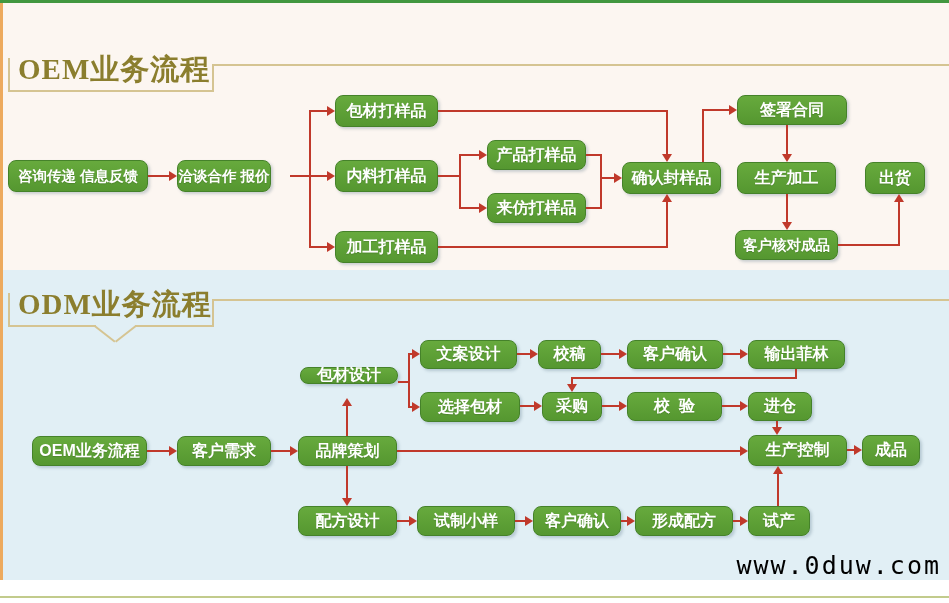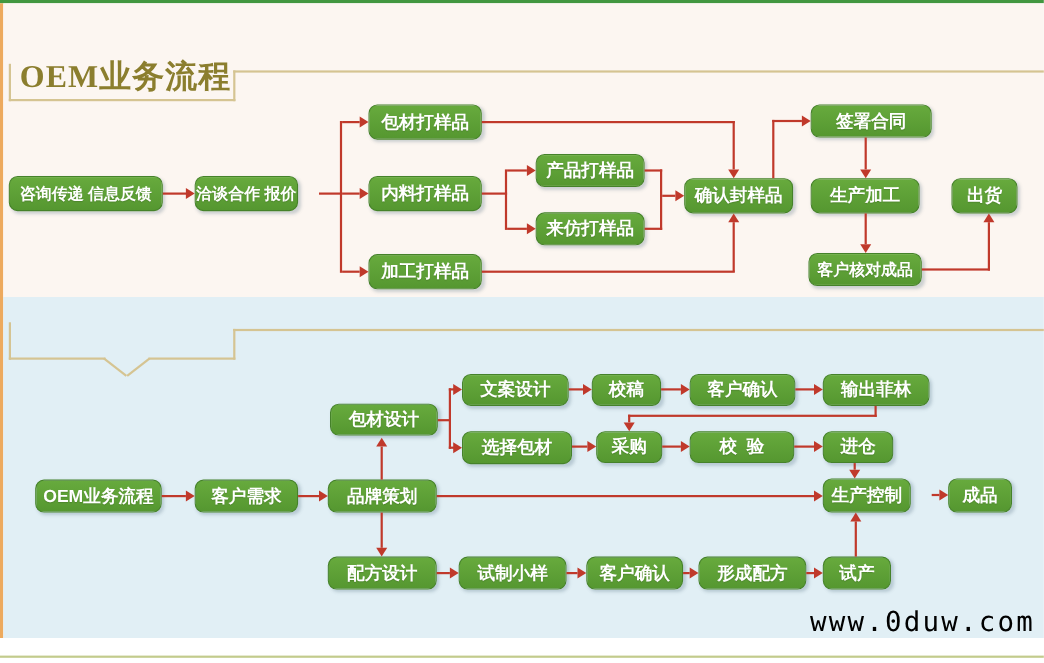--- a/index.html
+++ b/index.html
@@ -44,20 +44,21 @@
   <div id="oem-bg"></div>
   <div id="odm-bg"></div>
   <div id="bottomline"></div>
 
   <div class="sec-title" style="left:18px;top:50px;">OEM业务流程</div>
   <div class="frame fv" style="left:8px;top:58px;height:34px;"></div>
   <div class="frame fh" style="left:8px;top:90px;width:206px;"></div>
   <div class="frame fv" style="left:212px;top:64px;height:28px;"></div>
   <div class="frame fh" style="left:212px;top:64px;width:737px;"></div>
 
+  <div class="sec-title" style="left:18px;top:285px;">ODM业务流程</div>
   <div class="frame fv" style="left:8px;top:293px;height:34px;"></div>
   <div class="frame fh" style="left:8px;top:325px;width:88px;"></div>
   <div class="frame fh" style="left:95px;top:325px;width:26px;transform:rotate(38deg);transform-origin:0 0;"></div>
   <div class="frame fh" style="left:115px;top:341px;width:26px;transform:rotate(-38deg);transform-origin:0 0;"></div>
   <div class="frame fh" style="left:135px;top:325px;width:79px;"></div>
   <div class="frame fv" style="left:212px;top:299px;height:28px;"></div>
   <div class="frame fh" style="left:212px;top:299px;width:737px;"></div>
 
   <div class="node small" style="left:8px;top:160px;width:140px;height:32px;">咨询传递 信息反馈</div>
   <div class="node small" style="left:177px;top:160px;width:94px;height:32px;">洽谈合作 报价</div>
@@ -115,35 +116,35 @@
   <div class="lv" style="left:786px;top:194px;height:28px;"></div>
   <div class="ad" style="left:782px;top:222px;"></div>
 
   <div class="lh" style="left:838px;top:244px;width:62px;"></div>
   <div class="lv" style="left:898px;top:202px;height:44px;"></div>
   <div class="au" style="left:894px;top:194px;"></div>
 
   <div class="node" style="left:32px;top:436px;width:115px;height:30px;">OEM业务流程</div>
   <div class="node" style="left:177px;top:436px;width:94px;height:30px;">客户需求</div>
   <div class="node" style="left:298px;top:436px;width:99px;height:30px;">品牌策划</div>
-  <div class="node" style="left:300px;top:367px;width:98px;height:29px;">包材设计</div>
+  <div class="node" style="left:300px;top:367px;width:98px;height:17px;">包材设计</div>
   <div class="node" style="left:420px;top:340px;width:97px;height:29px;">文案设计</div>
   <div class="node" style="left:538px;top:340px;width:63px;height:29px;">校稿</div>
   <div class="node" style="left:627px;top:340px;width:96px;height:29px;">客户确认</div>
   <div class="node" style="left:748px;top:340px;width:97px;height:29px;">输出菲林</div>
   <div class="node" style="left:420px;top:392px;width:100px;height:30px;">选择包材</div>
   <div class="node" style="left:542px;top:392px;width:60px;height:29px;">采购</div>
   <div class="node" style="left:627px;top:392px;width:95px;height:29px;">校  验</div>
   <div class="node" style="left:748px;top:392px;width:64px;height:29px;">进仓</div>
   <div class="node" style="left:298px;top:506px;width:99px;height:30px;">配方设计</div>
   <div class="node" style="left:417px;top:506px;width:98px;height:30px;">试制小样</div>
   <div class="node" style="left:533px;top:506px;width:88px;height:30px;">客户确认</div>
   <div class="node" style="left:635px;top:506px;width:98px;height:30px;">形成配方</div>
   <div class="node" style="left:748px;top:506px;width:62px;height:30px;">试产</div>
-  <div class="node" style="left:748px;top:435px;width:80px;height:31px;text-align:right;">生产控制</div>
+  <div class="node" style="left:748px;top:435px;width:99px;height:31px;text-align:right;">生产控制</div>
   <div class="node" style="left:862px;top:435px;width:58px;height:31px;">成品</div>
 
   <div class="lh" style="left:147px;top:450px;width:22px;"></div>
   <div class="ar" style="left:169px;top:446px;"></div>
 
   <div class="lh" style="left:271px;top:450px;width:19px;"></div>
   <div class="ar" style="left:290px;top:446px;"></div>
 
   <div class="lh" style="left:397px;top:450px;width:343px;"></div>
   <div class="ar" style="left:740px;top:446px;"></div>

